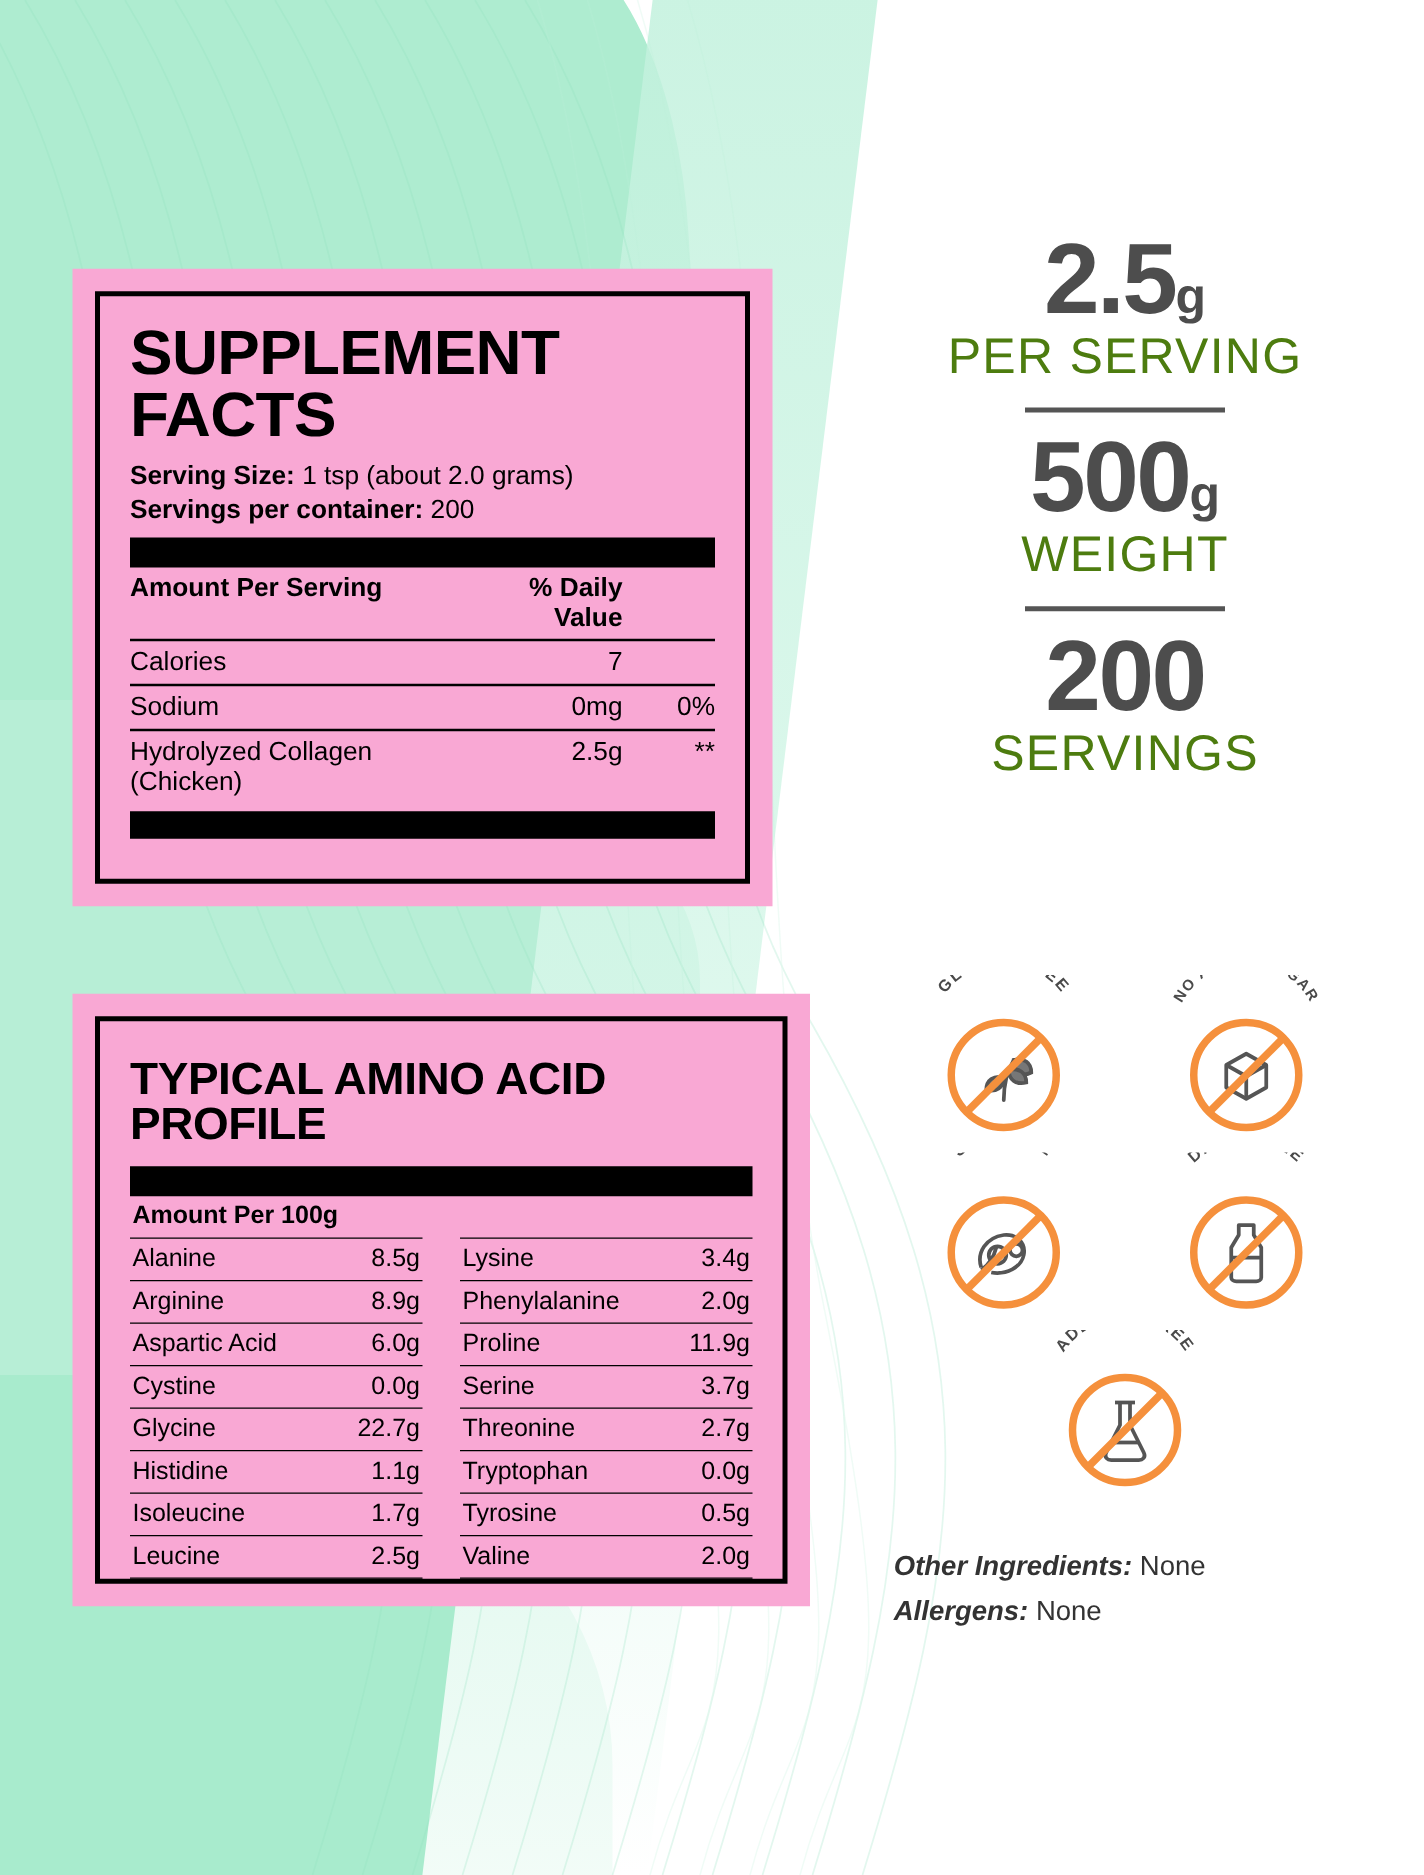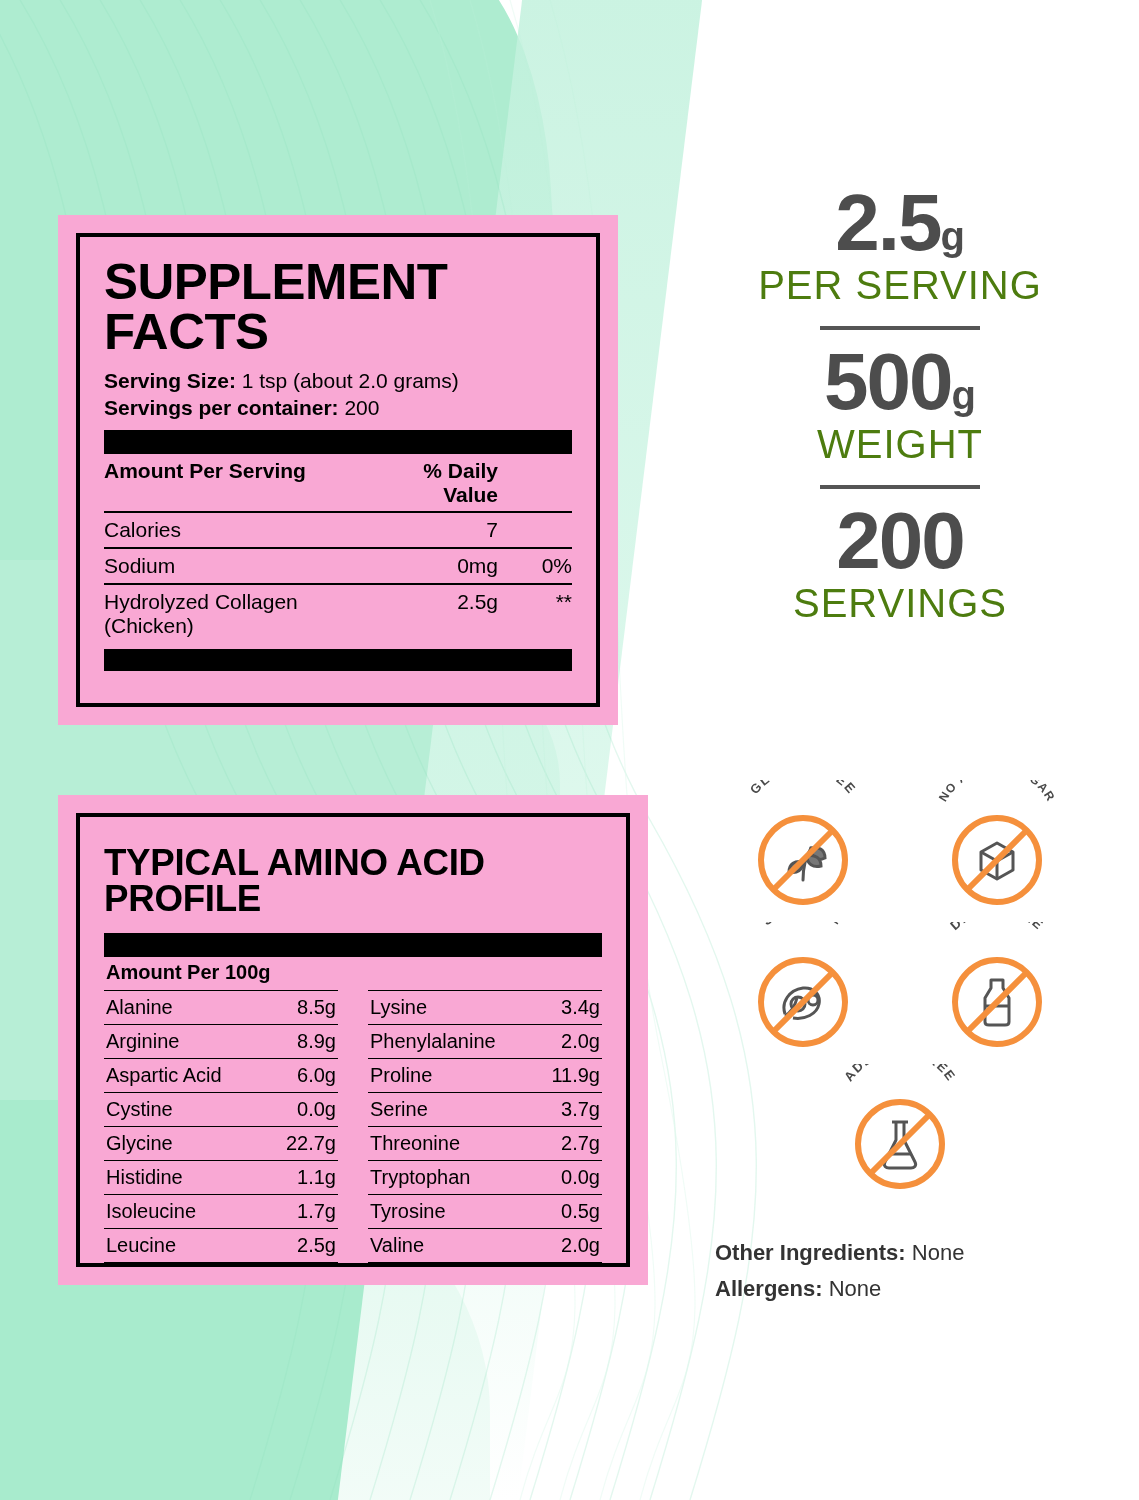--- a/index.html
+++ b/index.html
@@ -247,21 +247,21 @@
     left: 715px;
     top: 1230px;
     width: 400px;
     z-index: 3;
     color: #333;
   }
   .bt-line {
     font-size: 22px;
     margin: 10px 0;
   }
-  .bt-line b { font-weight: bold; }
+  .bt-line b { font-weight: bold; font-style: italic; }
 </style>
 </head>
 <body>
 
 <div class="bg-layer">
   <div class="mint-top"></div>
   <div class="mint-mid"></div>
   <div class="mint-bot"></div>
   <div class="mint-strip"></div>
   <svg class="bg-lines" width="1139" height="1500" viewBox="0 0 1139 1500">

